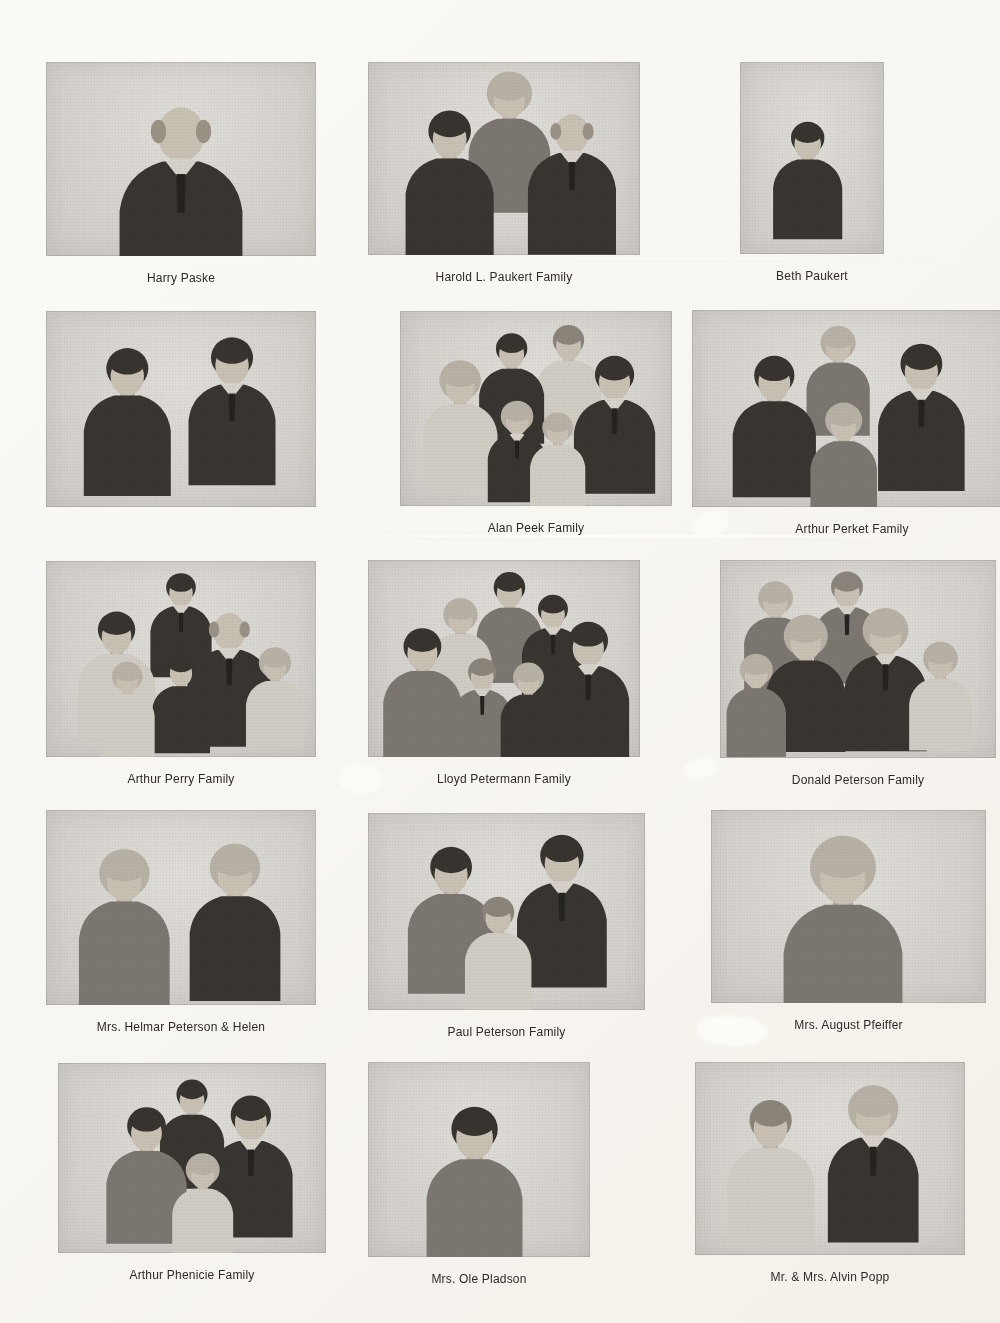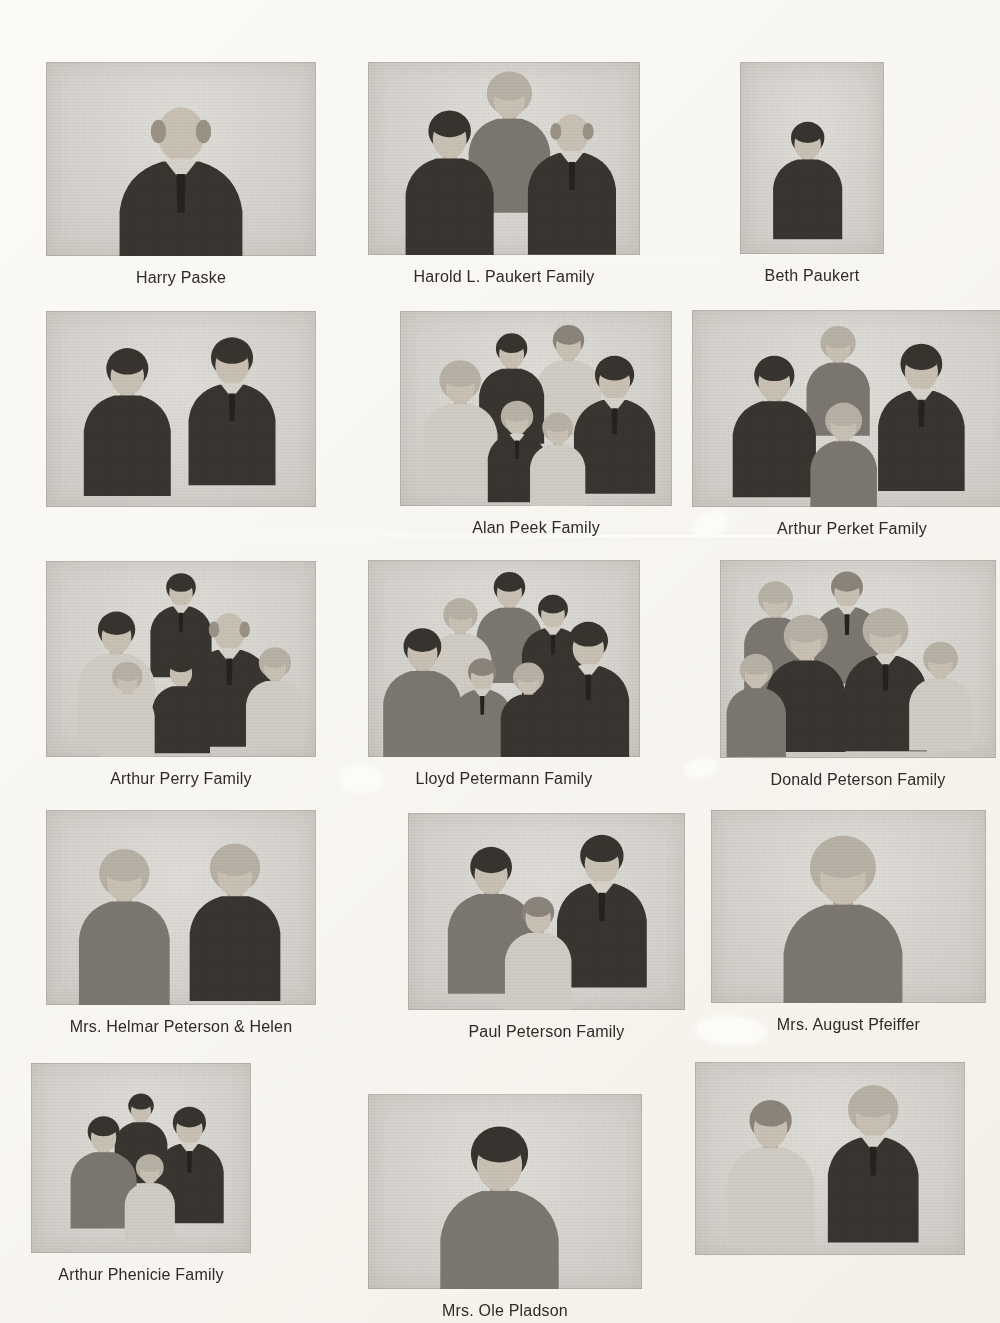--- a/index.html
+++ b/index.html
@@ -22,21 +22,21 @@
   }
   .photo::after{
     content:"";position:absolute;inset:0;pointer-events:none;
     background:
       repeating-linear-gradient(0deg, rgba(92,86,76,.045) 0 1px, transparent 1px 3px),
       repeating-linear-gradient(90deg, rgba(92,86,76,.035) 0 1px, transparent 1px 3px);
   }
   .photo svg{display:block;width:100%;height:100%;}
   .caption{
     margin-top:12px;text-align:center;
-    font-size:16px;line-height:20px;font-weight:400;
+    font-size:12px;line-height:20px;font-weight:400;
     color:#2e2b27;letter-spacing:.2px;white-space:nowrap;
   }
   .artifact{position:absolute;background:#fcfbf8;pointer-events:none;
     border-radius:55% 45% 60% 40%;box-shadow:0 0 4px 2px #fcfbf8;}
   .crease{position:absolute;left:0;width:100%;height:2px;pointer-events:none;
     background:linear-gradient(90deg, rgba(255,255,255,0) 0%, rgba(255,255,255,.55) 40%, rgba(255,255,255,.7) 75%, rgba(255,255,255,0) 100%);}
 </style>
 </head>
 <body>
 
@@ -403,21 +403,21 @@
             <ellipse cx="29" cy="23.32" rx="9.338" ry="9.015999999999998" fill="#b8b1a5"></ellipse>
             <rect x="26.2" y="29.48" width="5.6" height="5.88" fill="#b2aa9d"></rect>
             <ellipse cx="29" cy="26.4" rx="6.4399999999999995" ry="7.419999999999999" fill="#c8c1b4"></ellipse>
             <ellipse cx="29" cy="21.64" rx="7.727999999999999" ry="4.669" fill="#b8b1a5"></ellipse>
             <path d="M 12.200000000000003 72.6 L 12.200000000000003 47.4 Q 13.600000000000003 36.9 23.96 33.82 L 34.04 33.82 Q 44.4 36.9 45.8 47.4 L 45.8 72.6 Z" fill="#7b766f"></path>
           </g>
         </svg>
       </div>
       <figcaption class="caption">Mrs. Helmar Peterson &amp; Helen</figcaption>
     </figure>
-    <figure class="entry" style="left: 368px; top: 813px; width: 277px; margin-left: 40px;">
+    <figure class="entry" style="left: 368px; top: 813px; width: 277px;">
       <div class="photo" style="height: 197px;">
         <svg viewBox="0 0 100 71">
           <g>
             <ellipse cx="70" cy="15.379999999999999" rx="7.83" ry="7.56" fill="#36322d"></ellipse>
             <rect x="67.3" y="21.32" width="5.4" height="5.670000000000001" fill="#b2aa9d"></rect>
             <ellipse cx="70" cy="18.35" rx="6.21" ry="7.155" fill="#c8c1b4"></ellipse>
             <ellipse cx="70" cy="13.76" rx="6.48" ry="3.915" fill="#36322d"></ellipse>
             <path d="M 53.8 62.900000000000006 L 53.8 38.6 Q 55.15 28.475 65.14 25.505000000000003 L 74.86 25.505000000000003 Q 84.85000000000001 28.475 86.2 38.6 L 86.2 62.900000000000006 Z" fill="#373430"></path>
             <path d="M 65.95 25.505000000000003 L 70 30.635 L 74.05 25.505000000000003 L 72.43 24.695000000000004 L 67.57 24.695000000000004 Z" fill="#d8d3ca"></path>
             <path d="M 68.785 28.745000000000005 L 71.215 28.745000000000005 L 70.945 39.005 L 69.055 39.005 Z" fill="#23211e"></path>
@@ -447,21 +447,21 @@
             <ellipse cx="48" cy="20.84" rx="12.005999999999998" ry="11.591999999999999" fill="#b8b1a5"></ellipse>
             <rect x="44.4" y="28.76" width="7.2" height="7.5600000000000005" fill="#b2aa9d"></rect>
             <ellipse cx="48" cy="24.8" rx="8.28" ry="9.54" fill="#c8c1b4"></ellipse>
             <ellipse cx="48" cy="18.68" rx="9.936" ry="6.002999999999999" fill="#b8b1a5"></ellipse>
             <path d="M 26.4 84.2 L 26.4 51.8 Q 28.2 38.3 41.519999999999996 34.34 L 54.480000000000004 34.34 Q 67.8 38.3 69.6 51.8 L 69.6 84.2 Z" fill="#7b766f"></path>
           </g>
         </svg>
       </div>
       <figcaption class="caption">Mrs. August Pfeiffer</figcaption>
     </figure>
-    <figure class="entry" style="left: 31px; top: 1063px; width: 220px;">
+    <figure class="entry" style="left: 58px; top: 1063px; width: 268px;">
       <div class="photo" style="height: 190px;">
         <svg viewBox="0 0 100 71">
           <g>
             <ellipse cx="50" cy="11.8" rx="5.8" ry="5.6" fill="#36322d"></ellipse>
             <rect x="48" y="16.2" width="4" height="4.2" fill="#b2aa9d"></rect>
             <ellipse cx="50" cy="14" rx="4.6" ry="5.3" fill="#c8c1b4"></ellipse>
             <ellipse cx="50" cy="10.6" rx="4.8" ry="2.9" fill="#36322d"></ellipse>
             <path d="M 38 47 L 38 29 Q 39 21.5 46.4 19.3 L 53.6 19.3 Q 61 21.5 62 29 L 62 47 Z" fill="#373430"></path>
           </g>
           <g>
@@ -484,21 +484,21 @@
             <ellipse cx="54" cy="39.86" rx="6.336499999999999" ry="6.1179999999999986" fill="#b8b1a5"></ellipse>
             <rect x="52.1" y="44.04" width="3.8" height="3.9899999999999998" fill="#b2aa9d"></rect>
             <ellipse cx="54" cy="41.95" rx="4.369999999999999" ry="5.034999999999999" fill="#c8c1b4"></ellipse>
             <ellipse cx="54" cy="38.72" rx="5.243999999999999" ry="3.1682499999999996" fill="#b8b1a5"></ellipse>
             <path d="M 42.6 73.3 L 42.6 56.2 Q 43.550000000000004 49.075 50.58 46.985 L 57.42 46.985 Q 64.45 49.075 65.4 56.2 L 65.4 73.3 Z" fill="#d1cdc5"></path>
           </g>
         </svg>
       </div>
       <figcaption class="caption">Arthur Phenicie Family</figcaption>
     </figure>
-    <figure class="entry" style="left: 368px; top: 1094px; width: 274px;">
+    <figure class="entry" style="left: 368px; top: 1062px; width: 222px;">
       <div class="photo" style="height: 195px;">
         <svg viewBox="0 0 100 71">
           <g>
             <ellipse cx="48" cy="21.84" rx="10.44" ry="10.08" fill="#36322d"></ellipse>
             <rect x="44.4" y="29.76" width="7.2" height="7.5600000000000005" fill="#b2aa9d"></rect>
             <ellipse cx="48" cy="25.8" rx="8.28" ry="9.54" fill="#c8c1b4"></ellipse>
             <ellipse cx="48" cy="19.68" rx="8.64" ry="5.22" fill="#36322d"></ellipse>
             <path d="M 26.4 85.2 L 26.4 52.8 Q 28.2 39.3 41.519999999999996 35.34 L 54.480000000000004 35.34 Q 67.8 39.3 69.6 52.8 L 69.6 85.2 Z" fill="#7b766f"></path>
           </g>
         </svg>
@@ -519,14 +519,15 @@
           </g>
           <g>
             <ellipse cx="28" cy="21.38" rx="7.83" ry="7.56" fill="#8a847b"></ellipse>
             <rect x="25.3" y="27.32" width="5.4" height="5.670000000000001" fill="#b2aa9d"></rect>
             <ellipse cx="28" cy="24.35" rx="6.21" ry="7.155" fill="#c8c1b4"></ellipse>
             <ellipse cx="28" cy="19.759999999999998" rx="6.48" ry="3.915" fill="#8a847b"></ellipse>
             <path d="M 11.799999999999997 68.9 L 11.799999999999997 44.6 Q 13.149999999999997 34.475 23.14 31.505000000000003 L 32.86 31.505000000000003 Q 42.85 34.475 44.2 44.6 L 44.2 68.9 Z" fill="#d1cdc5"></path>
           </g>
         </svg>
       </div>
+      <figcaption class="caption">Mr. &amp; Mrs. Alvin Popp</figcaption>
     </figure>
   </div>
 
 </body></html>

